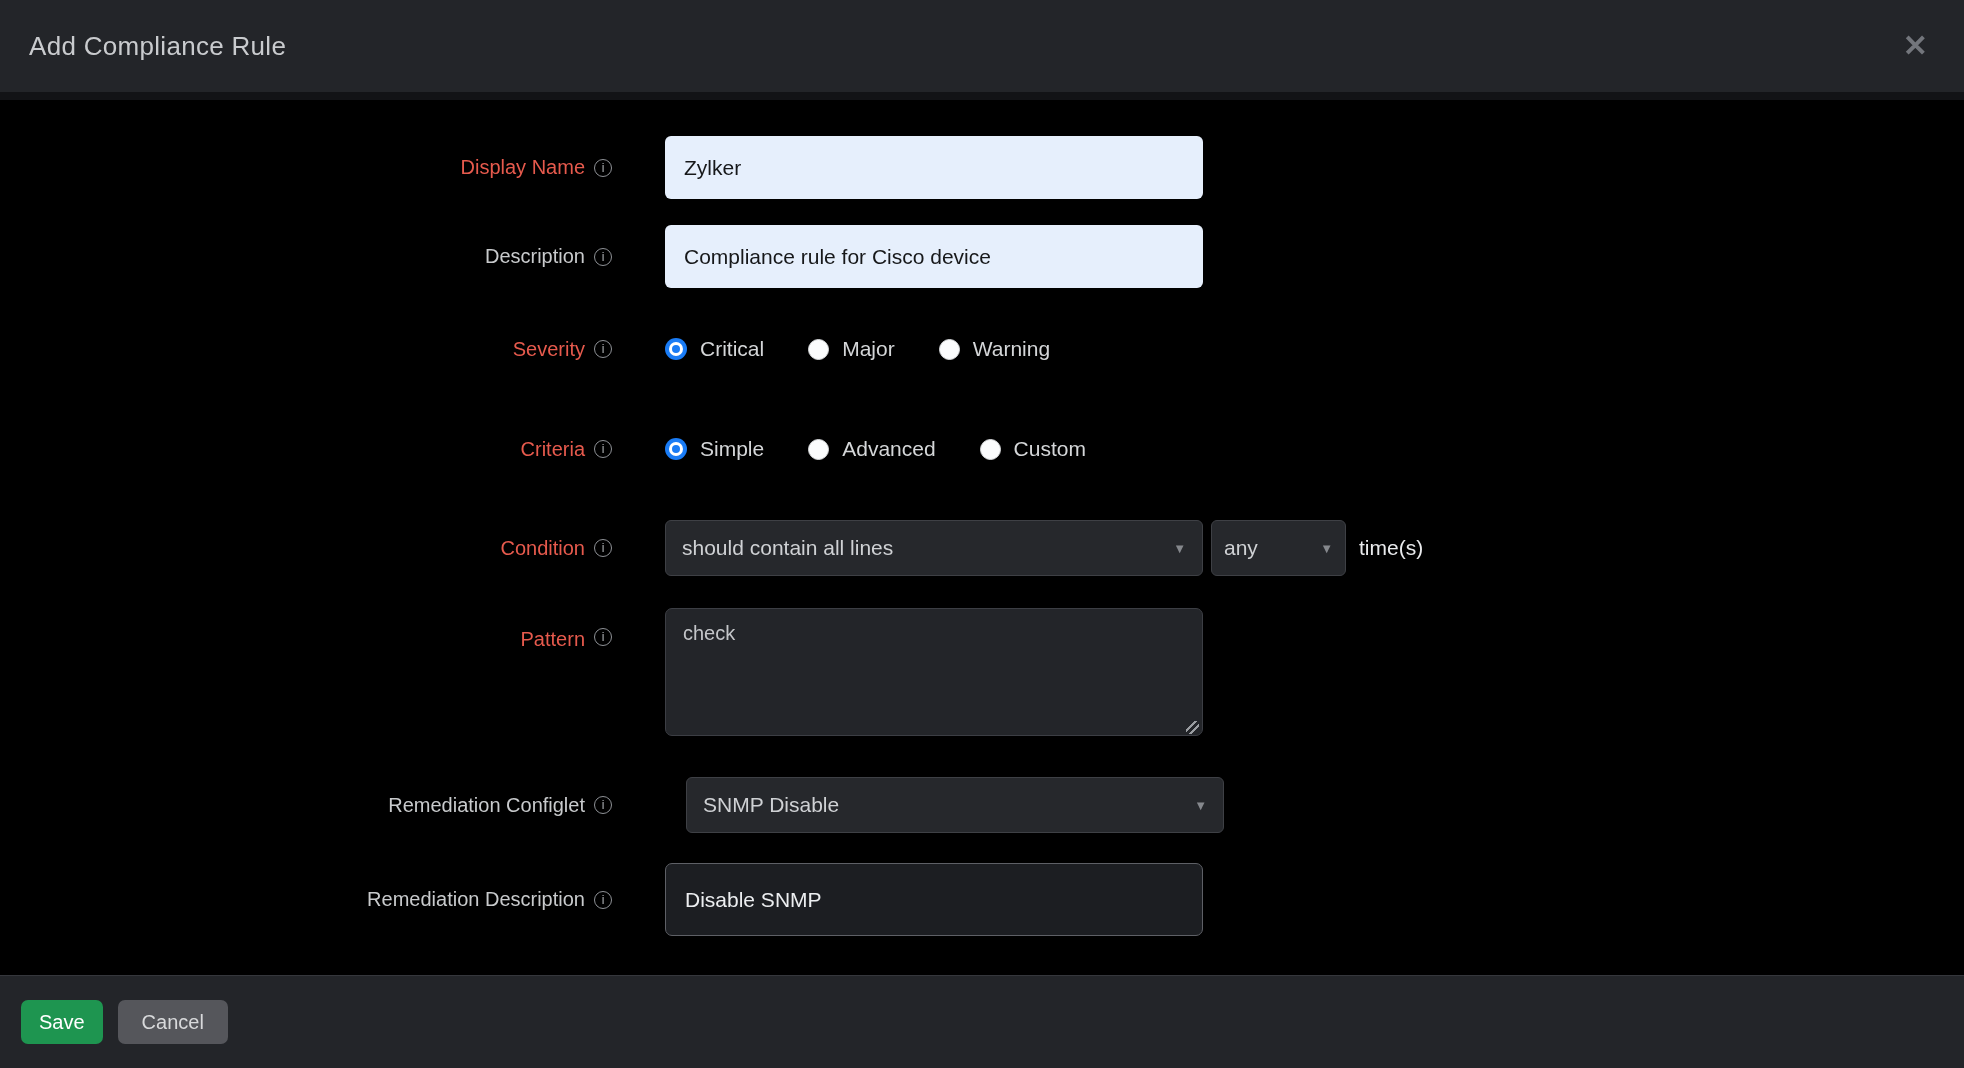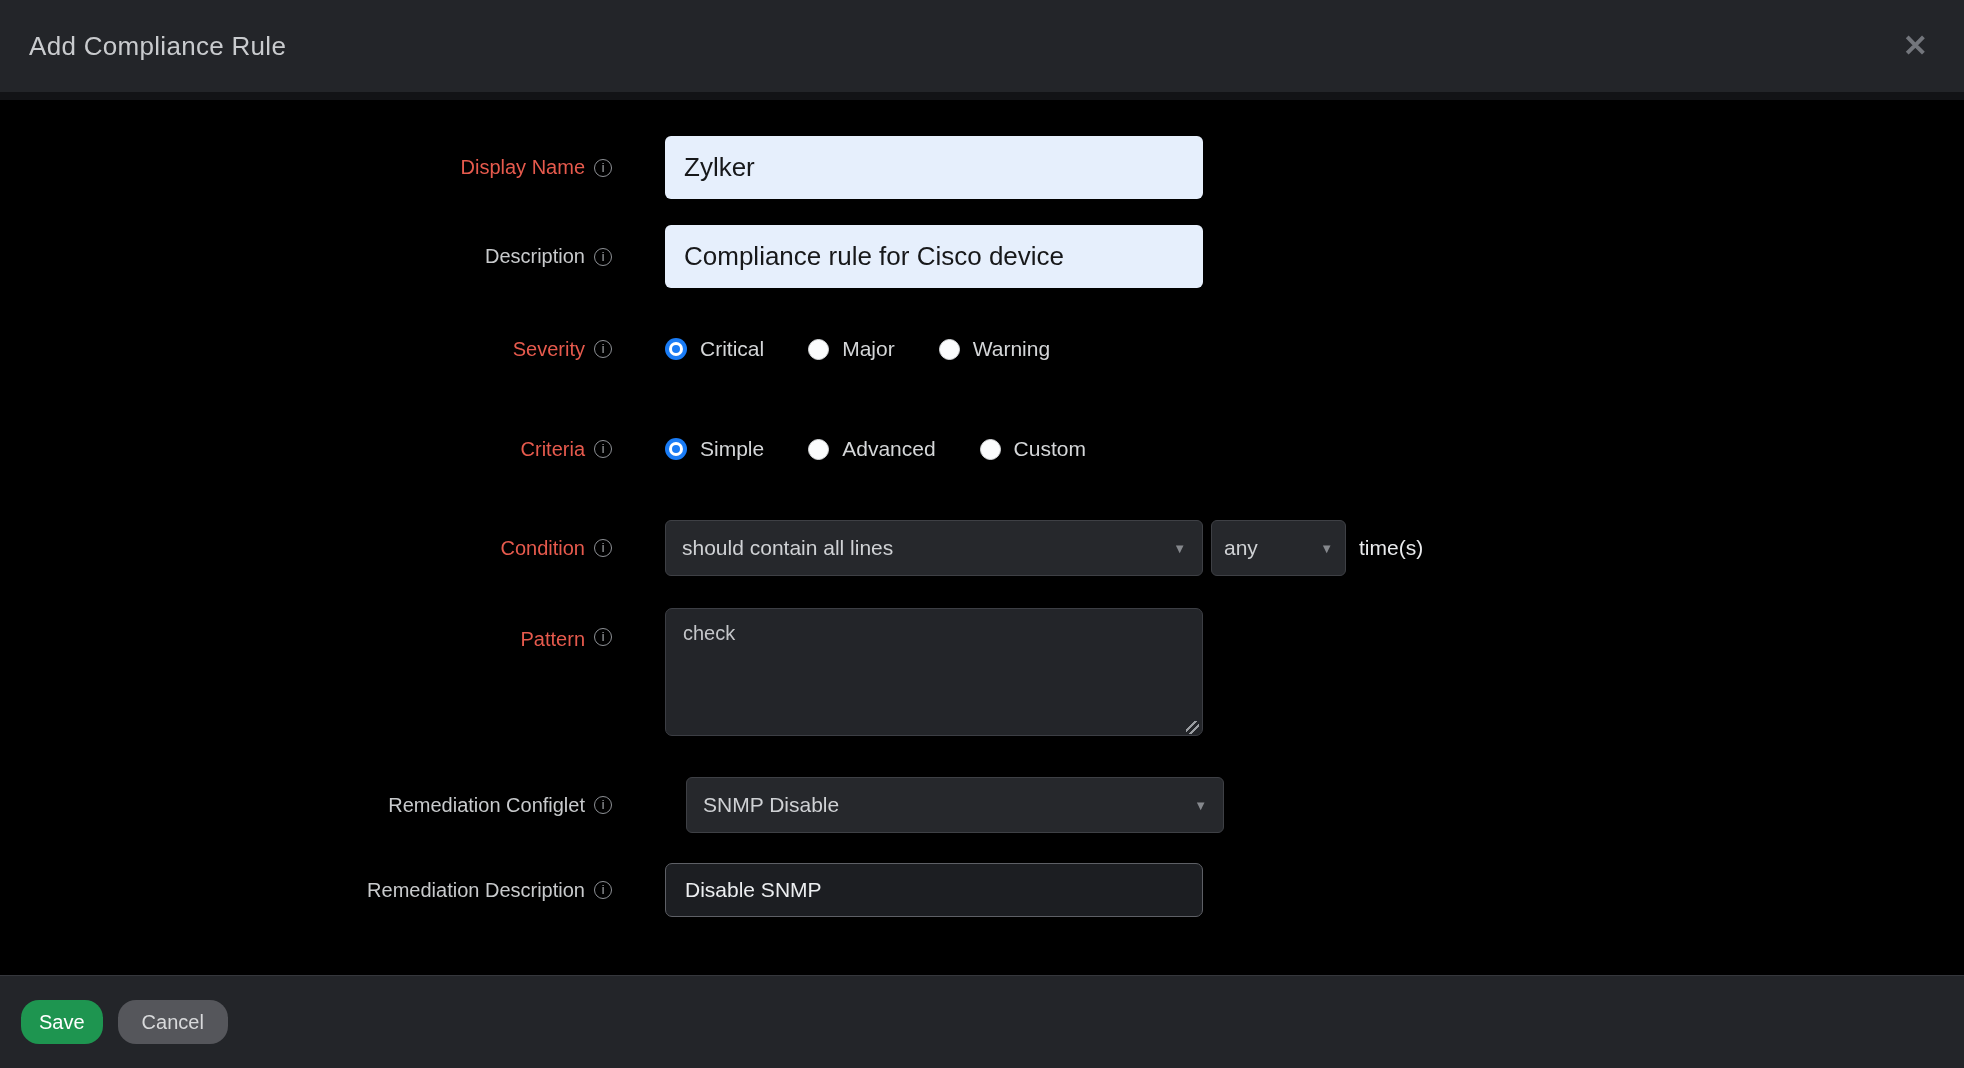--- a/index.html
+++ b/index.html
@@ -50,26 +50,26 @@
     color: #aeb1b5; font-size: 12px; line-height: 1; cursor: pointer;
   }
   .info::after { content: "i"; }
 
   .control-col { margin-left: 53px; display: flex; align-items: center; }
 
   input.light {
     width: 538px; height: 63px;
     background: #e6effc; color: #17181a;
     border: none; border-radius: 6px;
-    padding: 0 19px; font-size: 26px;
+    padding: 0 19px; font-size: 21px;
     font-family: "Liberation Sans", sans-serif;
     outline: none;
   }
   input.dark {
-    width: 538px; height: 54px;
+    width: 538px; height: 73px;
     background: #1c1e22; color: #eceef0;
     border: 1px solid #5e6066; border-radius: 7px;
     padding: 0 19px; font-size: 21px;
     font-family: "Liberation Sans", sans-serif;
     outline: none;
   }
 
   .dd {
     width: 538px; height: 56px;
     background: #26282c; border: 1px solid #3e4045; border-radius: 6px;
@@ -111,21 +111,21 @@
   .radio-label { font-size: 21px; color: #d4d6d8; }
 
   
   .modal-footer {
     height: 93px; flex: 0 0 93px;
     background: #232529; border-top: 1px solid #35373c;
     display: flex; align-items: center; gap: 15px;
     padding-left: 21px;
   }
   .btn {
-    height: 44px; border: none; border-radius: 18px;
+    height: 44px; border: none; border-radius: 7px;
     font-size: 20px; padding: 0 18px; cursor: pointer;
     font-family: "Liberation Sans", sans-serif;
   }
   .btn.save { background: #1e9550; color: #ffffff; min-width: 74px; }
   .btn.cancel { background: #55565b; color: #d8d9db; min-width: 103px; padding: 0 24px; }
 </style>
 </head>
 <body>
 
 <div class="modal">

